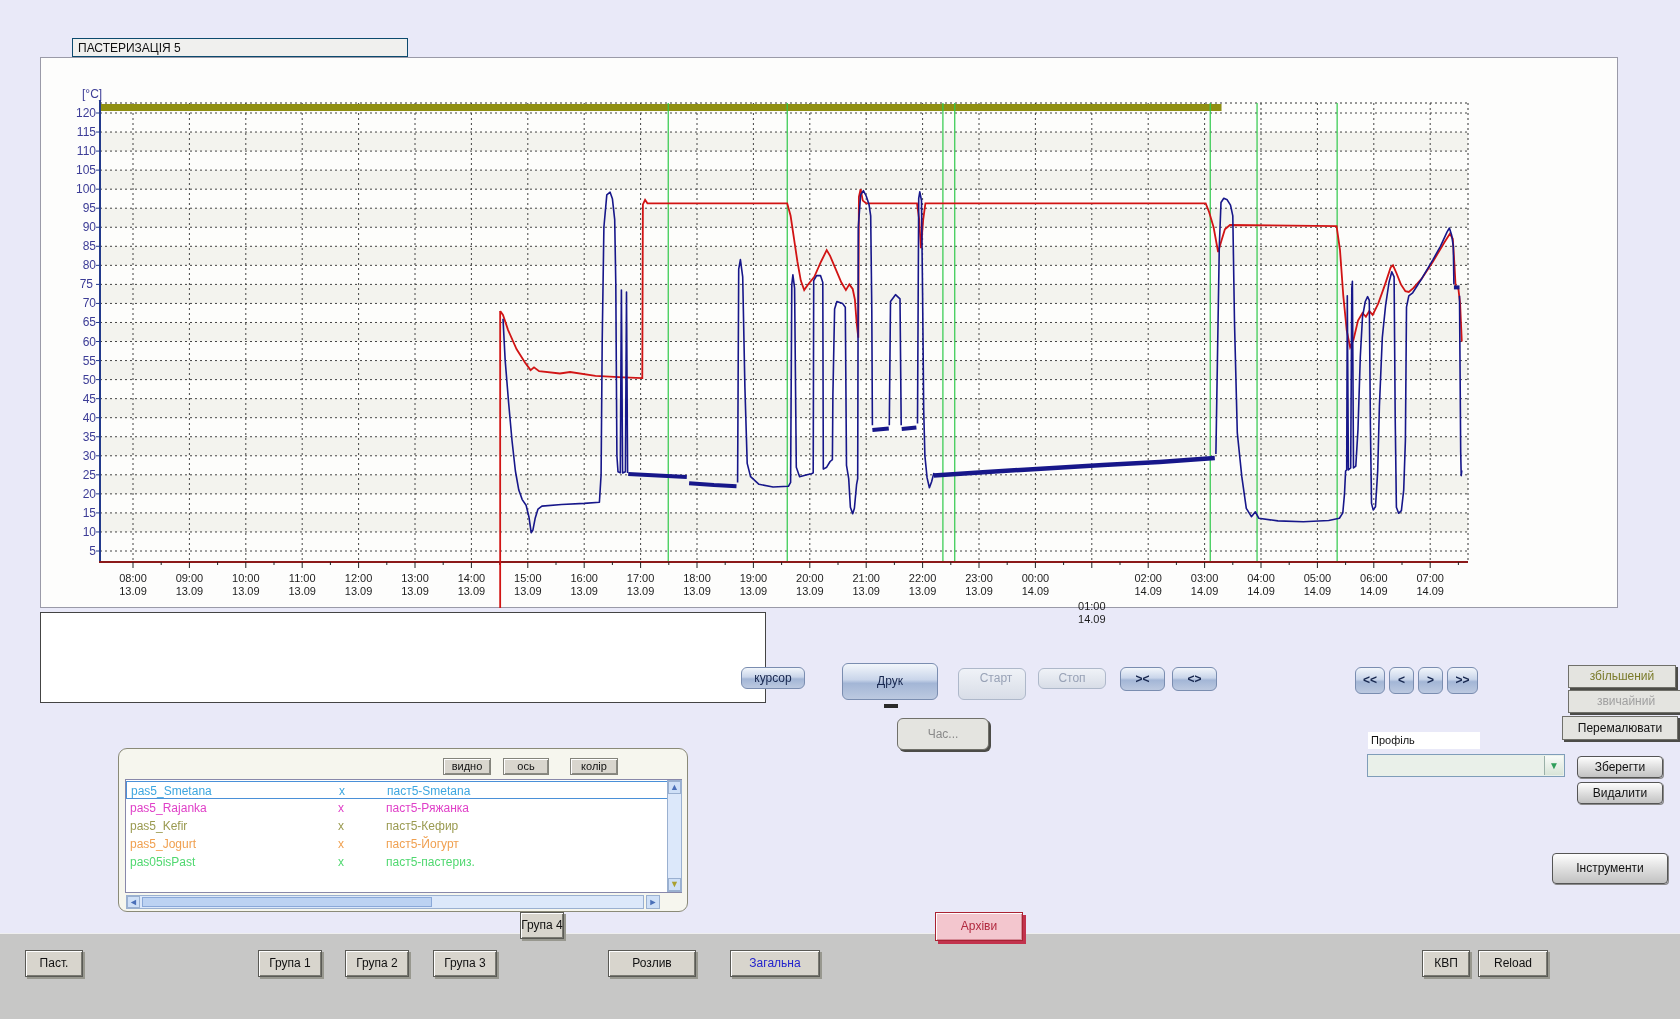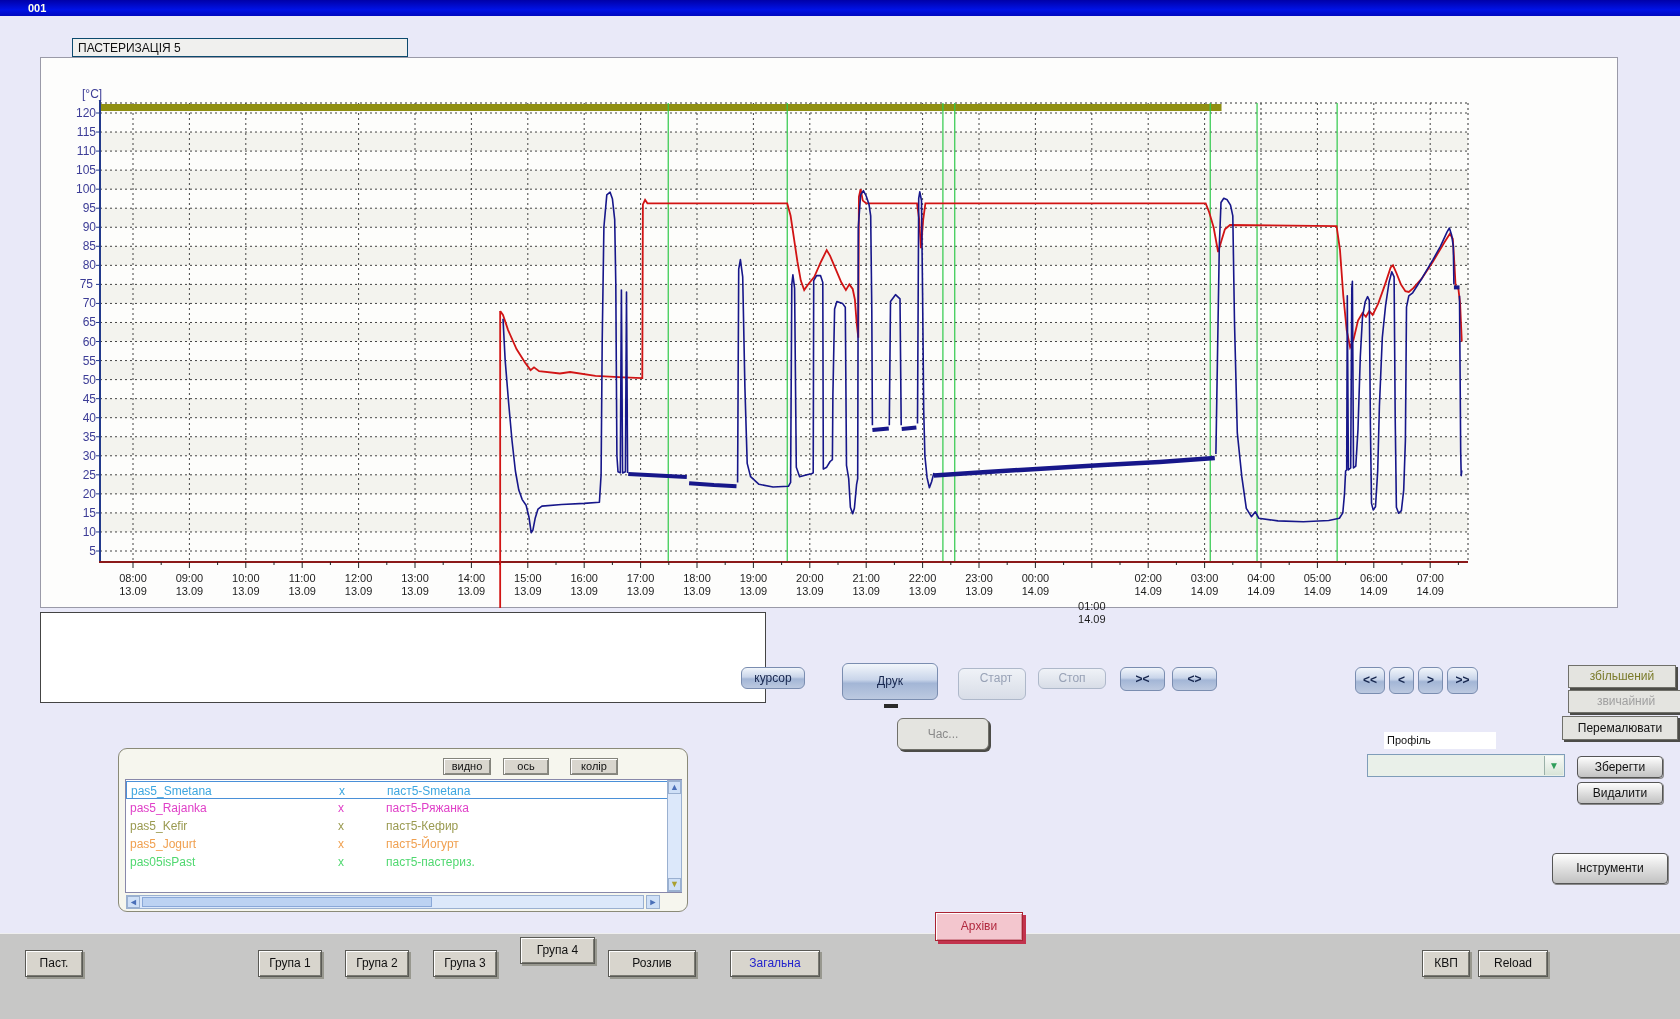--- a/index.html
+++ b/index.html
@@ -23,32 +23,31 @@
   .legendpanel{left:118px;top:748px;width:570px;height:164px;background:#f6f6ee;border:1px solid #8a8a78;border-radius:9px;box-sizing:border-box;}
   .legendlist{left:125px;top:779px;width:557px;height:114px;background:#fff;border:1px solid #8888aa;box-sizing:border-box;overflow:hidden;}
   .lrow{position:absolute;left:0;width:555px;height:18px;font-size:12px;line-height:18px;box-sizing:border-box;}
   .lrow .nm{position:absolute;left:4px;}
   .lrow .ax{position:absolute;left:212px;}
   .lrow .ds{position:absolute;left:260px;}
   .vscroll,.hscroll{background:#dce8fa;border:1px solid #9ab0d0;box-sizing:border-box;}
   .scrbtn{position:absolute;background:#cfе0f7;background:#cfe0f7;border:1px solid #9ab0d0;color:#4a6fb8;font-size:9px;line-height:11px;text-align:center;box-sizing:border-box;}
   .thumb{position:absolute;background:#bcd2f2;border:1px solid #8aa8d8;box-sizing:border-box;}
   .bottombar{left:0;top:933px;width:1680px;height:86px;background:#c7c7c6;border-top:1px solid #efefef;}
-  .proflabel{background:#fff;font-size:11px;line-height:16px;padding-left:3px;color:#111;box-sizing:border-box;margin-left:16px;}
+  .proflabel{background:#fff;font-size:11px;line-height:16px;padding-left:3px;color:#111;box-sizing:border-box;}
   .dropdown{background:#e9f0e9;border:1px solid #7f9db9;box-sizing:border-box;}
   .droparrow{position:absolute;right:1px;top:1px;width:18px;height:19px;background:linear-gradient(#f8fbf8,#d8e4d8);border-left:1px solid #9ab0a8;color:#2f9e5a;font-size:10px;line-height:19px;text-align:center;}
   .drukdash{background:#2a2a2a;}
   svg{display:block;}
 </style>
 </head>
 <body>
 
 <div id="screen">
 
-  <div class="abs titlebar"><span>001</span></div>
 
   <div class="abs apptitle">ПАСТЕРИЗАЦІЯ 5</div>
 
   <div class="abs chartpanel"></div>
   <div class="abs celsius">[°C]</div>
   <div class="abs" id="ylabs" style="left:0;top:0;">
       <div class="abs ylab" style="left: 58px; top: 106px;">120</div>
       <div class="abs ylab" style="left: 58px; top: 125.043px;">115</div>
       <div class="abs ylab" style="left: 58px; top: 144.087px;">110</div>
       <div class="abs ylab" style="left: 58px; top: 163.13px;">105</div>
@@ -404,21 +403,21 @@
   <div class="abs btngloss" style="left:1577px;top:756px;width:86px;height:22px;line-height:20px;">Зберегти</div>
   <div class="abs btngloss" style="left:1577px;top:782px;width:86px;height:22px;line-height:20px;">Видалити</div>
   <div class="abs btngloss" style="left:1552px;top:853px;width:116px;height:31px;line-height:29px;">Інструменти</div>
 
   <div class="abs bottombar"></div>
   <div class="abs" id="bottomnav" style="left:0;top:0;">
       <div class="abs btn3d" style="left: 25px; top: 950px; width: 58px; height: 27px; line-height: 25px;">Паст.</div>
       <div class="abs btn3d" style="left: 258px; top: 950px; width: 64px; height: 27px; line-height: 25px;">Група 1</div>
       <div class="abs btn3d" style="left: 345px; top: 950px; width: 64px; height: 27px; line-height: 25px;">Група 2</div>
       <div class="abs btn3d" style="left: 433px; top: 950px; width: 64px; height: 27px; line-height: 25px;">Група 3</div>
-      <div class="abs btn3d" style="left: 520px; top: 937px; width: 75px; height: 27px; line-height: 25px;">Група 4</div>
+      <div class="abs btn3d" style="left: 520px; top: 912px; width: 44px; height: 27px; line-height: 25px;">Група 4</div>
       <div class="abs btn3d" style="left: 608px; top: 950px; width: 88px; height: 27px; line-height: 25px;">Розлив</div>
       <div class="abs btn3d blue" style="left: 730px; top: 950px; width: 90px; height: 27px; line-height: 25px;">Загальна</div>
       <div class="abs btn3d pink" style="left: 935px; top: 912px; width: 88px; height: 29px; line-height: 27px;">Архіви</div>
       <div class="abs btn3d" style="left: 1422px; top: 950px; width: 48px; height: 27px; line-height: 25px;">КВП</div>
       <div class="abs btn3d" style="left: 1478px; top: 950px; width: 70px; height: 27px; line-height: 25px;">Reload</div>
     </div>
 
 </div>
 
 </body></html>

